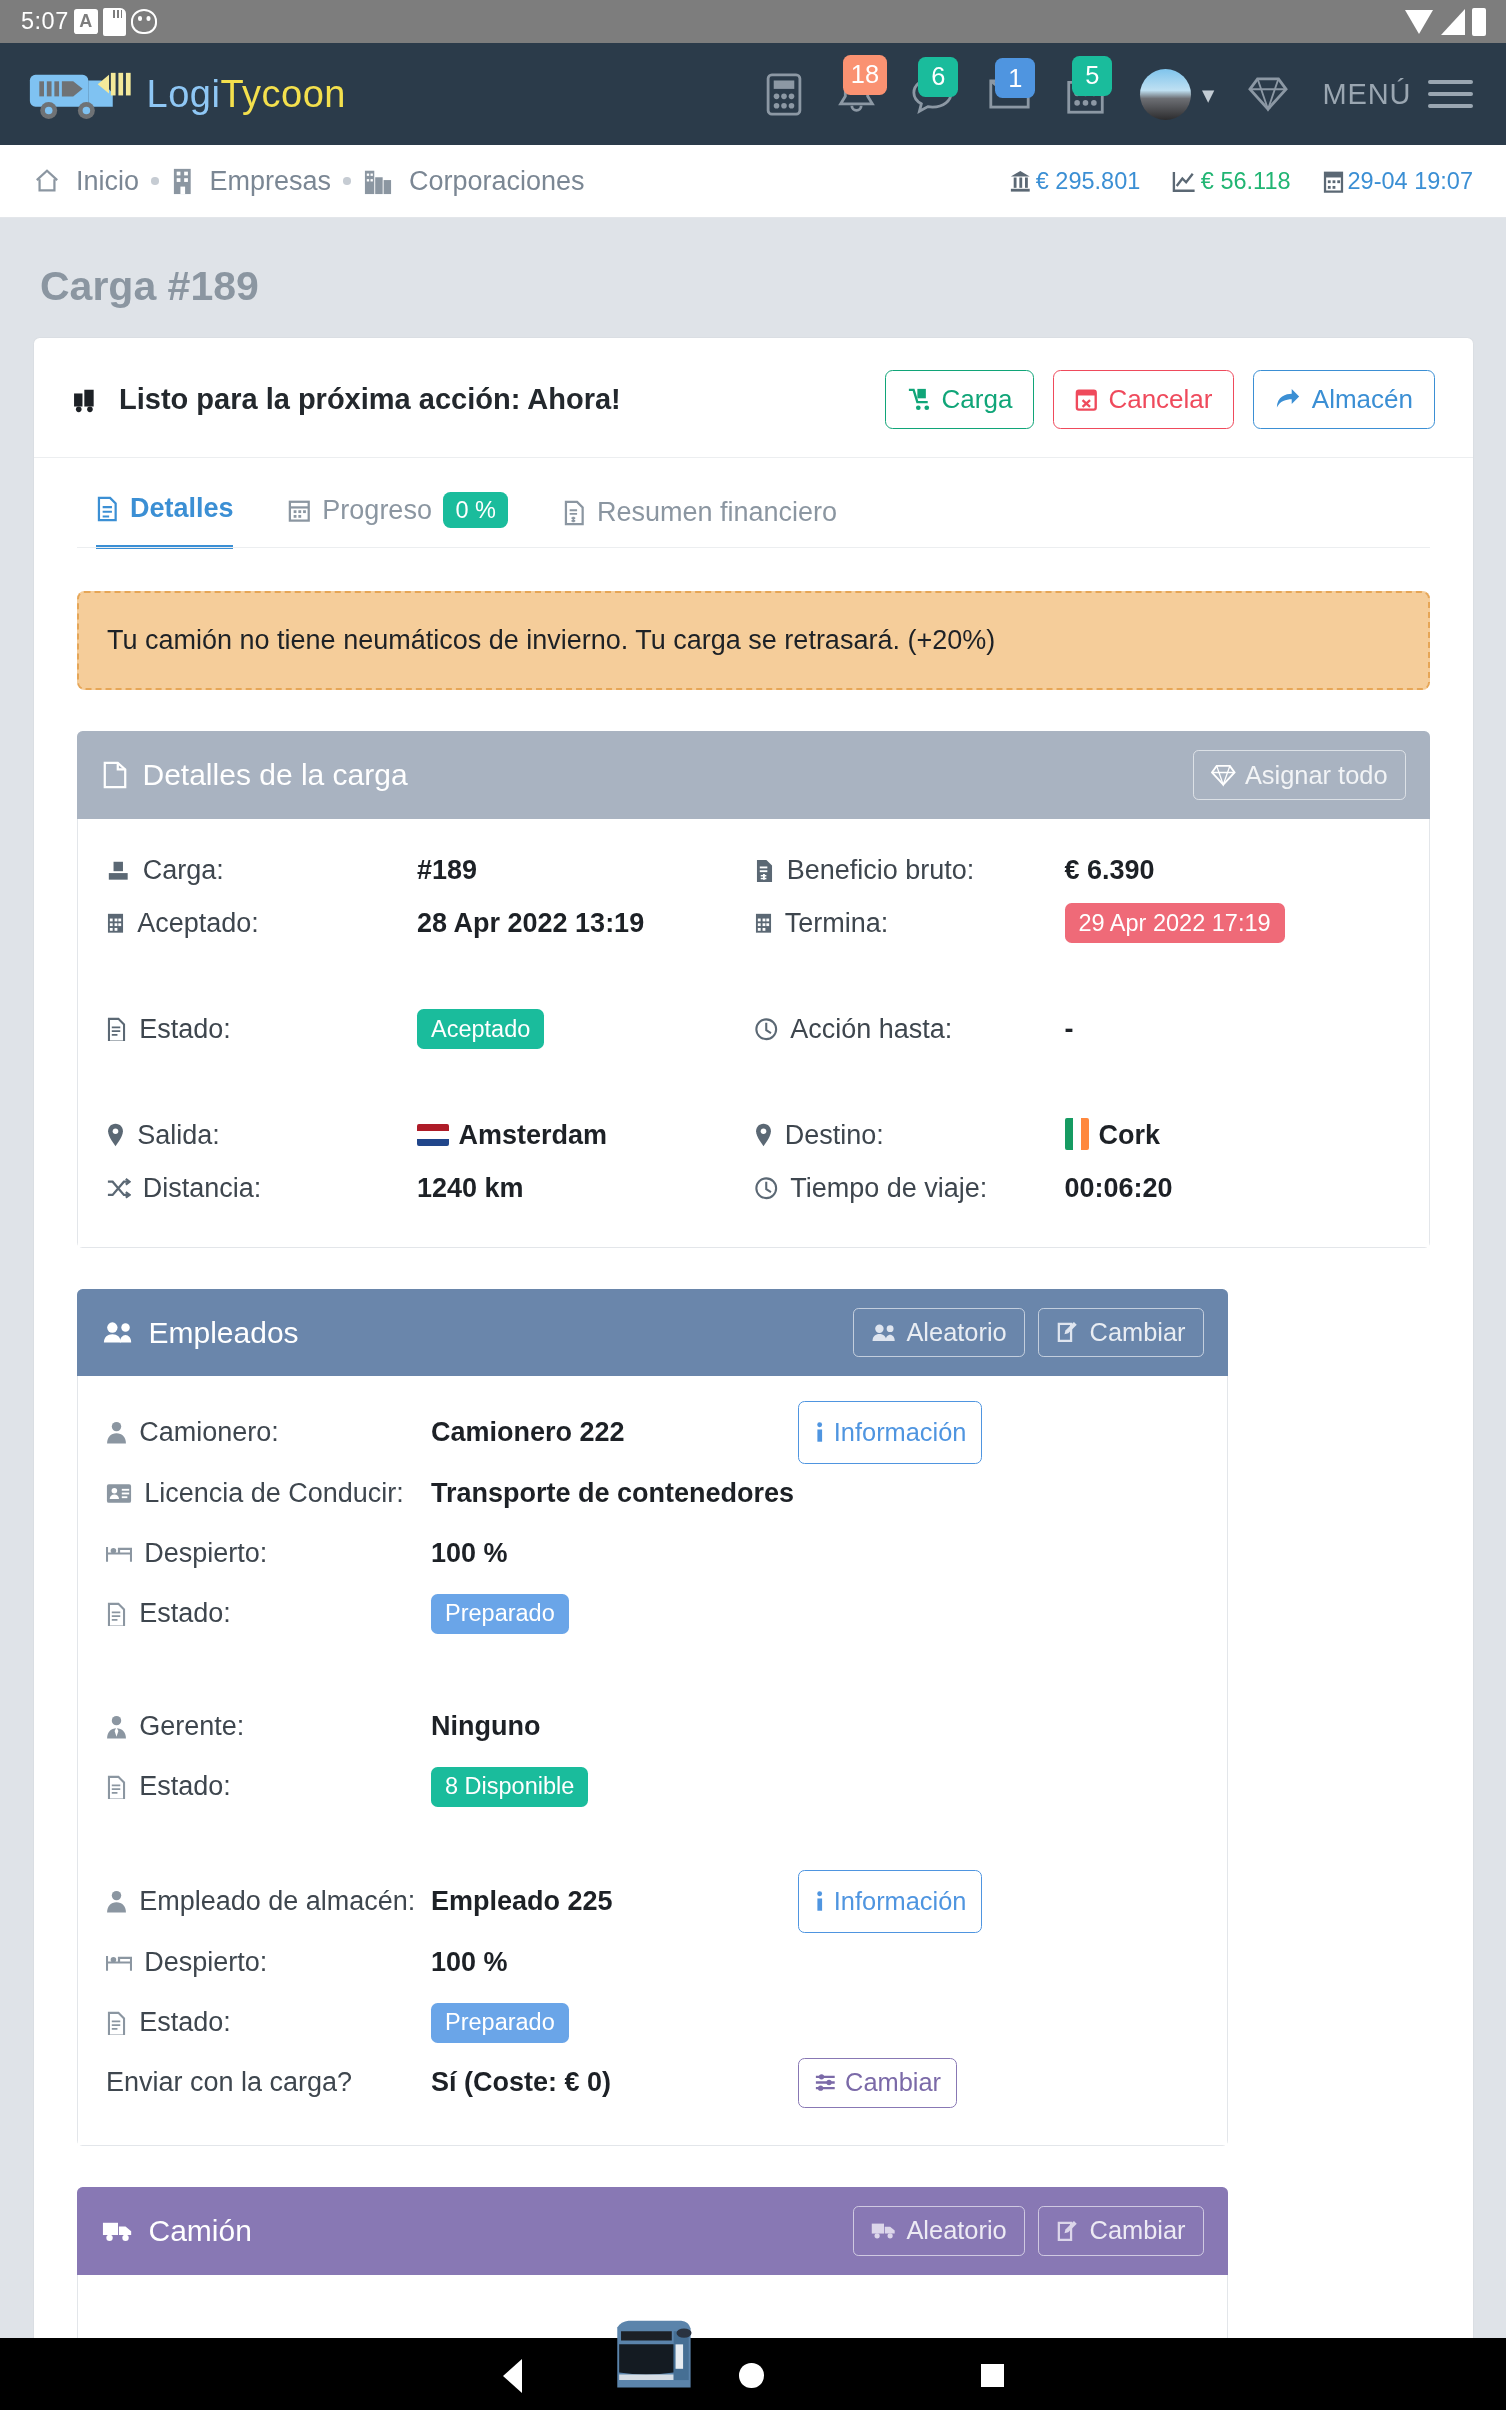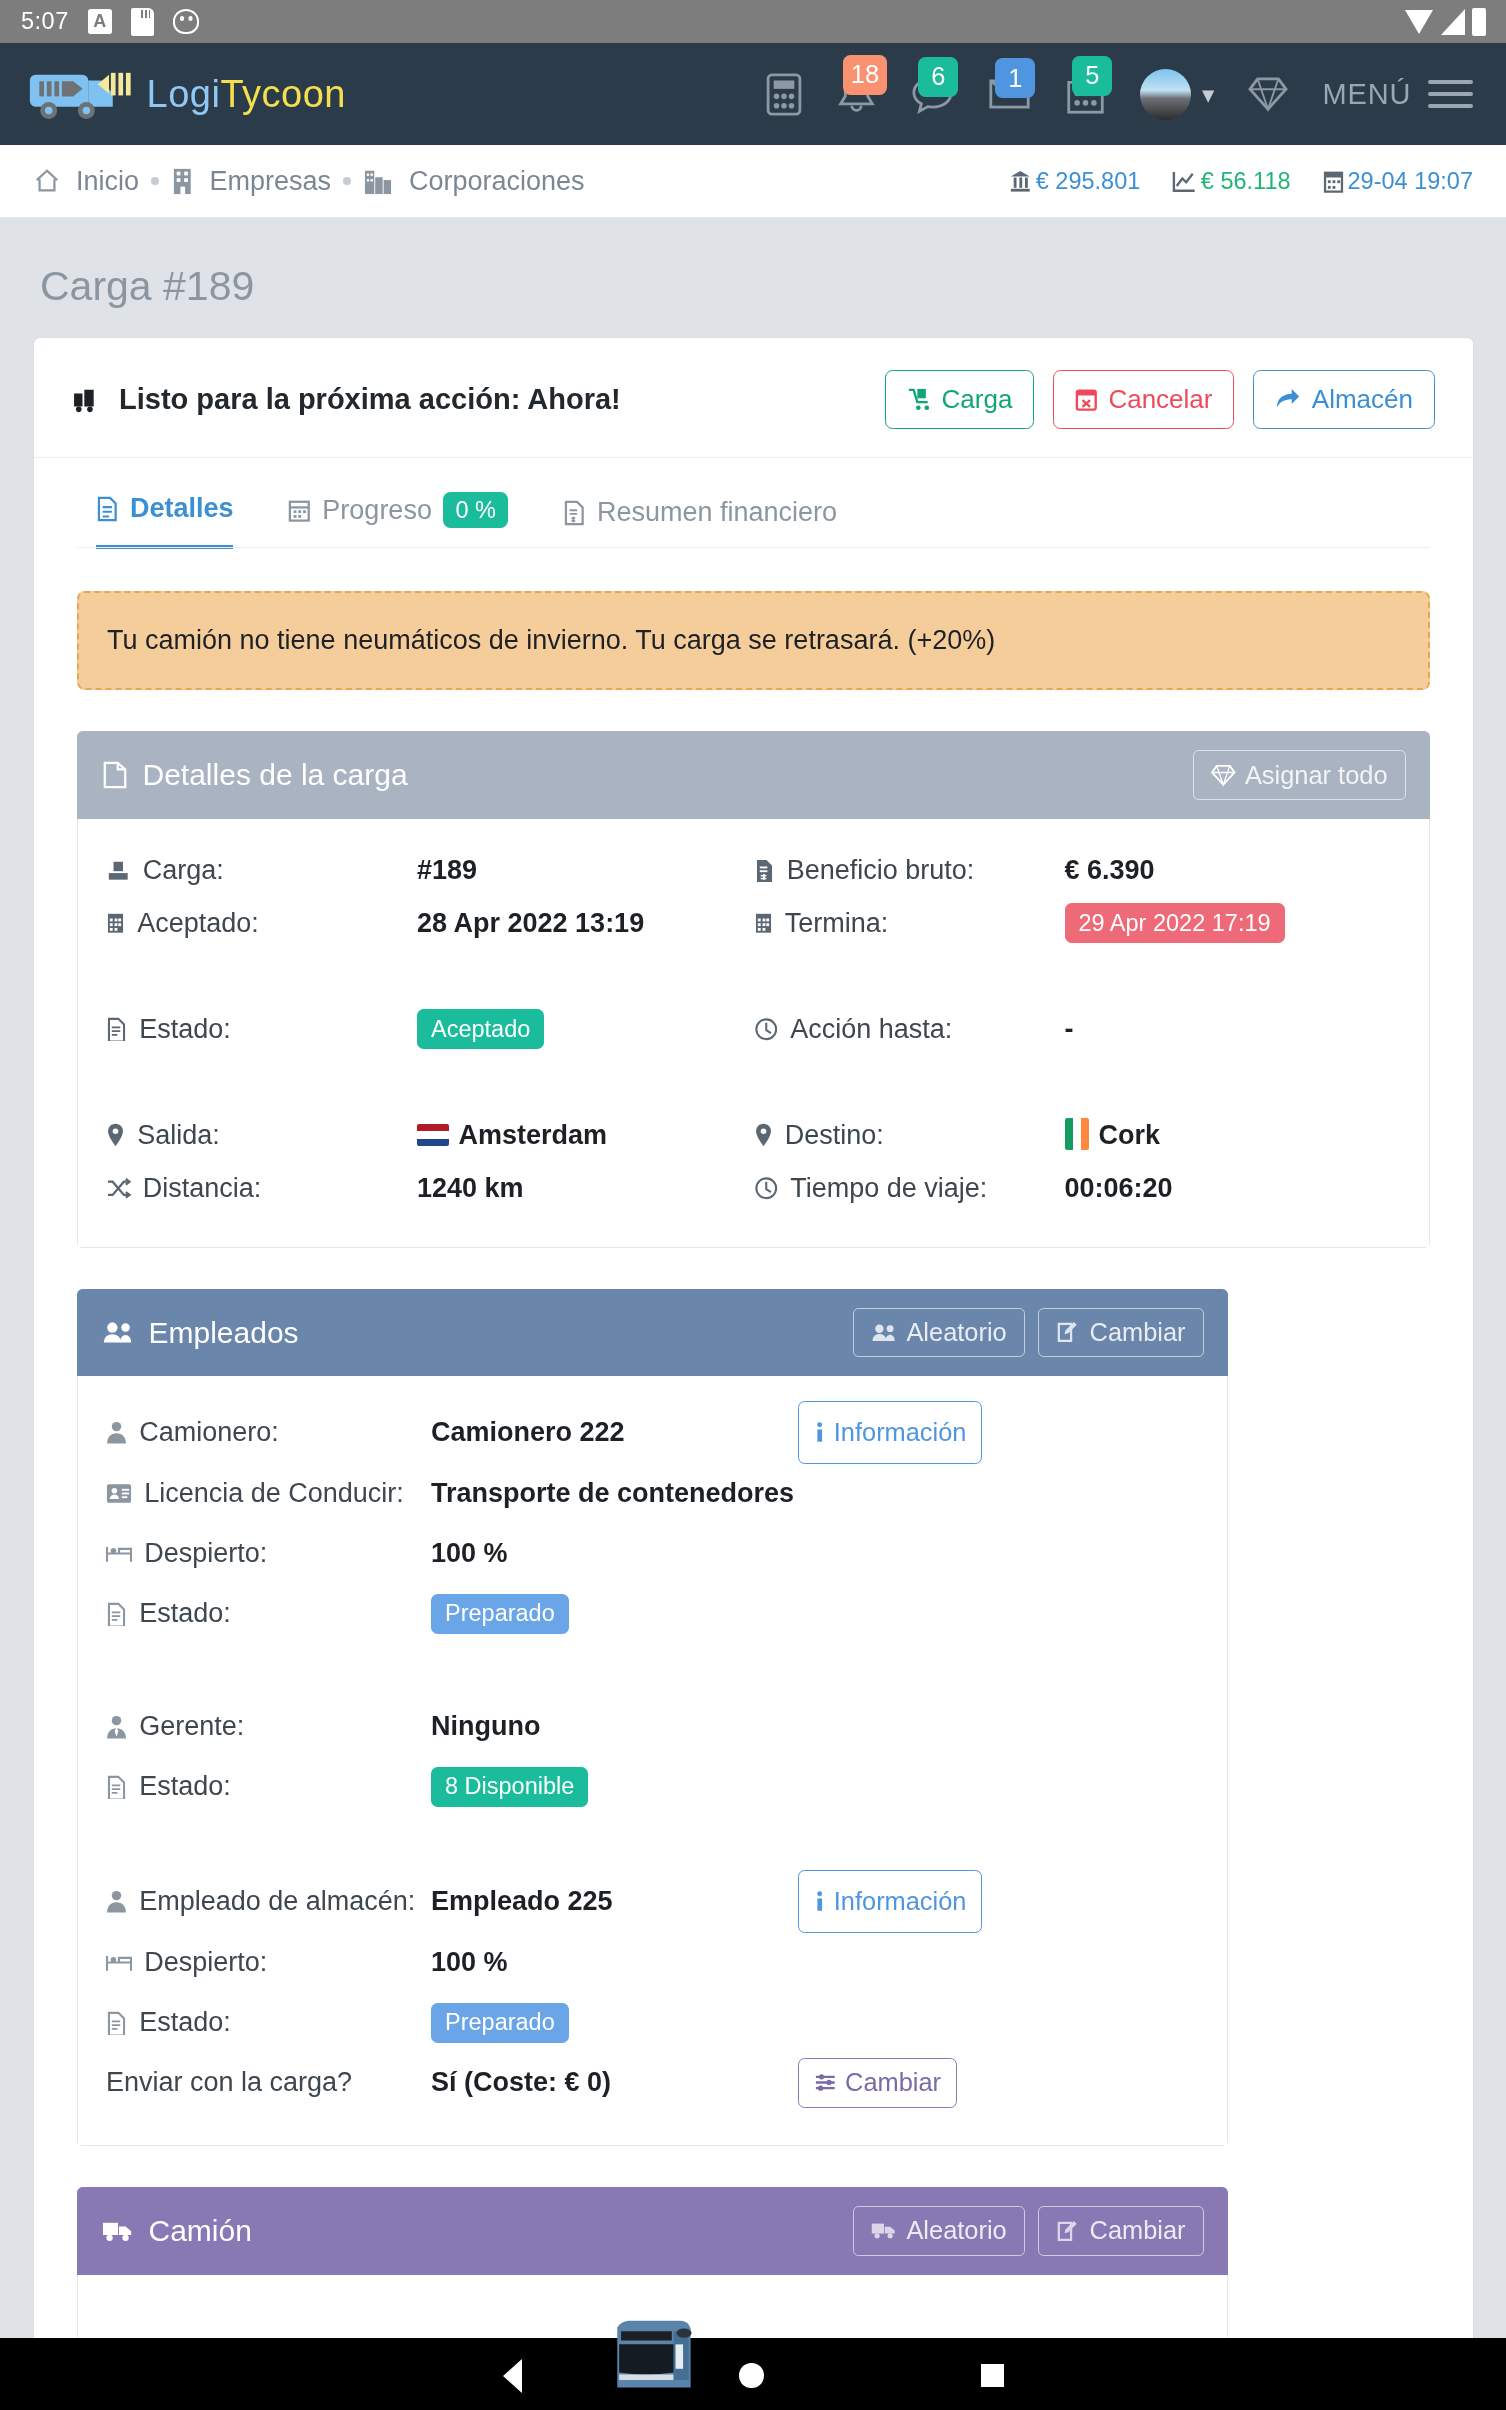--- a/index.html
+++ b/index.html
@@ -9,21 +9,21 @@
     background: #ffffff;
     overflow: hidden;
   }
 
   
   .statusbar {
     height: 43px; background: #7d7d7d; color: #fff;
     display: flex; align-items: center; padding: 0 21px;
     font-size: 23.5px; letter-spacing: 0.5px;
   }
-  .statusbar .sb-left { display: flex; align-items: center; gap: 19px; }
+  .statusbar .sb-left { display: flex; align-items: center; gap: 5px; }
   .statusbar .sb-right { margin-left: auto; display: flex; align-items: center; gap: 7.5px; }
   .ico-a {
     width: 24.5px; height: 24.5px; background: #fff; color: #7d7d7d;
     font-size: 18px; font-weight: bold; line-height: 24.5px; text-align: center;
     border-radius: 2.8px;
   }
   .ico-sd {
     width: 22.6px; height: 28px; background: #fff; border-radius: 1.9px 5.6px 1.9px 1.9px;
     position: relative;
   }
@@ -85,21 +85,21 @@
   .crumb { display:flex; align-items:center; gap:16px; color:#7b8794; }
   .crumb-sep { width: 7.5px; height: 7.5px; border-radius:50%; background:#c6ccd3; }
   .crumb-stats { margin-left:auto; display:flex; align-items:center; gap:32px; font-size:23.5px; }
   .stat { display:flex; align-items:center; gap:4px; }
   .stat-blue { color:#3b8fd4; }
   .stat-green { color:#21b573; }
 
   
   .page { background:#dfe3e8; padding: 0 0 0 0; height: 2120px; }
   .page-title {
-    font-size: 41px; color:#8b96a1; padding: 45px 56px 28px 40px; font-weight: 400;
+    font-size: 41px; color:#8b96a1; padding: 45px 56px 28px 40px; font-weight: 700;
   }
 
   .card {
     background:#fff; margin: 0 34px; border-radius: 5.6px;
     box-shadow: 0 0.9px 1.9px rgba(0,0,0,.08);
   }
 
   .card-head {
     display:flex; align-items:center; padding: 32px 38px 28px 38px;
     border-bottom: 0.9px solid #eceef0;

